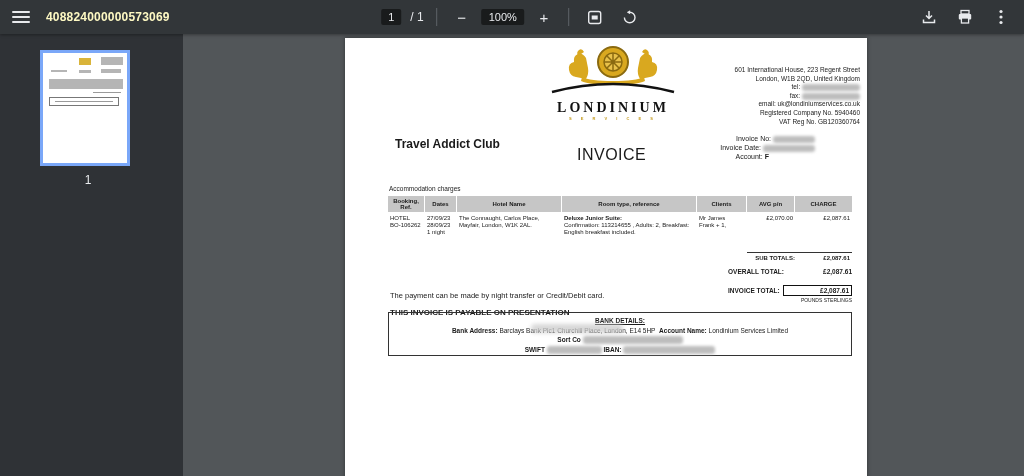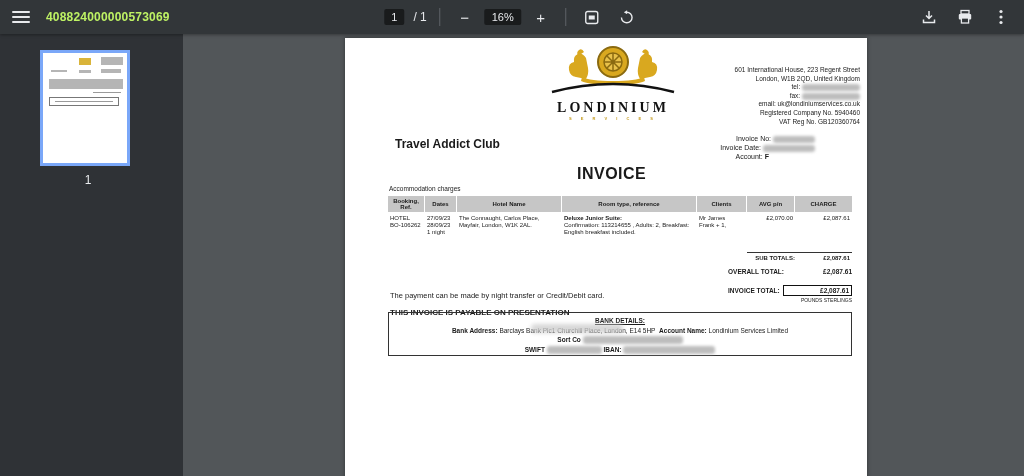--- a/index.html
+++ b/index.html
@@ -7,21 +7,21 @@
               font-family:"Liberation Sans", sans-serif; }
 
   
   .toolbar { position:absolute; left:0; top:0; width:1024px; height:34px;
              background:#323639; color:#e8eaed; display:flex; align-items:center;
              box-shadow:0 1px 3px rgba(0,0,0,.35); z-index:5; }
   .tb-left { display:flex; align-items:center; gap:16px; padding-left:12px; width:380px; }
   .hamburger { width:18px; height:12px; display:flex; flex-direction:column;
                justify-content:space-between; cursor:pointer; }
   .hamburger span { display:block; height:2px; background:#e8eaed; border-radius:1px; }
-  .tb-title { font-size:12px; font-weight:bold; color:#bef264; letter-spacing:.2px; }
+  .tb-title { font-size:12px; font-weight:bold; color:#fef9c3; letter-spacing:.2px; }
   .tb-center { position:absolute; left:50%; top:0; height:34px; transform:translateX(-50%);
                display:flex; align-items:center; gap:9px; font-size:12px; }
   .tb-box { background:#191b1c; color:#e8eaed; border-radius:2px; padding:2px 7px;
             font-size:11px; min-width:14px; text-align:center; }
   .tb-sep { width:1px; height:18px; background:#5f6368; margin:0 4px; }
   .tb-btn { background:none; border:none; color:#e8eaed; font-size:15px; cursor:pointer;
             width:22px; height:22px; display:flex; align-items:center; justify-content:center; }
   .tb-right { position:absolute; right:0; top:0; height:34px; display:flex;
               align-items:center; gap:10px; padding-right:10px; }
   .tb-icon { width:26px; height:26px; display:flex; align-items:center; justify-content:center;
@@ -49,21 +49,21 @@
   .doc { position:relative; width:100%; height:100%; color:#1a1a1a; }
   .abs { position:absolute; }
 
   
   .logo-name { font-family:"Liberation Serif", serif; font-weight:bold; font-size:14px;
                letter-spacing:3px; color:#111; text-align:center; }
   .logo-sub { font-size:4px; letter-spacing:4px; color:#c49a1d; text-align:center; font-weight:bold; }
 
   .addr { font-size:6.5px; line-height:8.6px; text-align:right; color:#222; }
   .client { font-size:12px; font-weight:bold; }
-  .inv-title { font-size:16px; font-weight:bold; letter-spacing:.5px;margin-top:19px; }
+  .inv-title { font-size:16px; font-weight:normal; letter-spacing:.5px; }
   .meta-row { font-size:7px; line-height:9px; text-align:right; white-space:nowrap; }
   .sect { font-size:6.5px; color:#222; }
 
   
   .blur { display:inline-block; height:7px; background:#bdbdbd; filter:blur(1.6px);
           border-radius:3px; vertical-align:middle; }
   .smudge { position:absolute; background:rgba(205,205,205,.8); filter:blur(2px);
             border-radius:4px; }
 
   
@@ -106,21 +106,21 @@
         <span></span>
     </div>
     <div class="tb-title">408824000000573069</div>
   </div>
 
   <div class="tb-center">
     <span class="tb-box">1</span>
     <span>/ 1</span>
     <span class="tb-sep"></span>
     <button class="tb-btn">−</button>
-    <span class="tb-box">16%</span>
+    <span class="tb-box">100%</span>
     <button class="tb-btn">+</button>
     <span class="tb-sep"></span>
     <span class="tb-icon">
       <svg width="15" height="15" viewBox="0 0 15 15">
           <rect x="1.5" y="1.5" width="12" height="12" rx="2" fill="none" stroke="#e8eaed" stroke-width="1.4"></rect>
           <rect x="4.5" y="5.5" width="6" height="4" fill="#e8eaed"></rect>
         </svg>
     </span>
     <span class="tb-icon">
       <svg width="15" height="15" viewBox="0 0 15 15">

